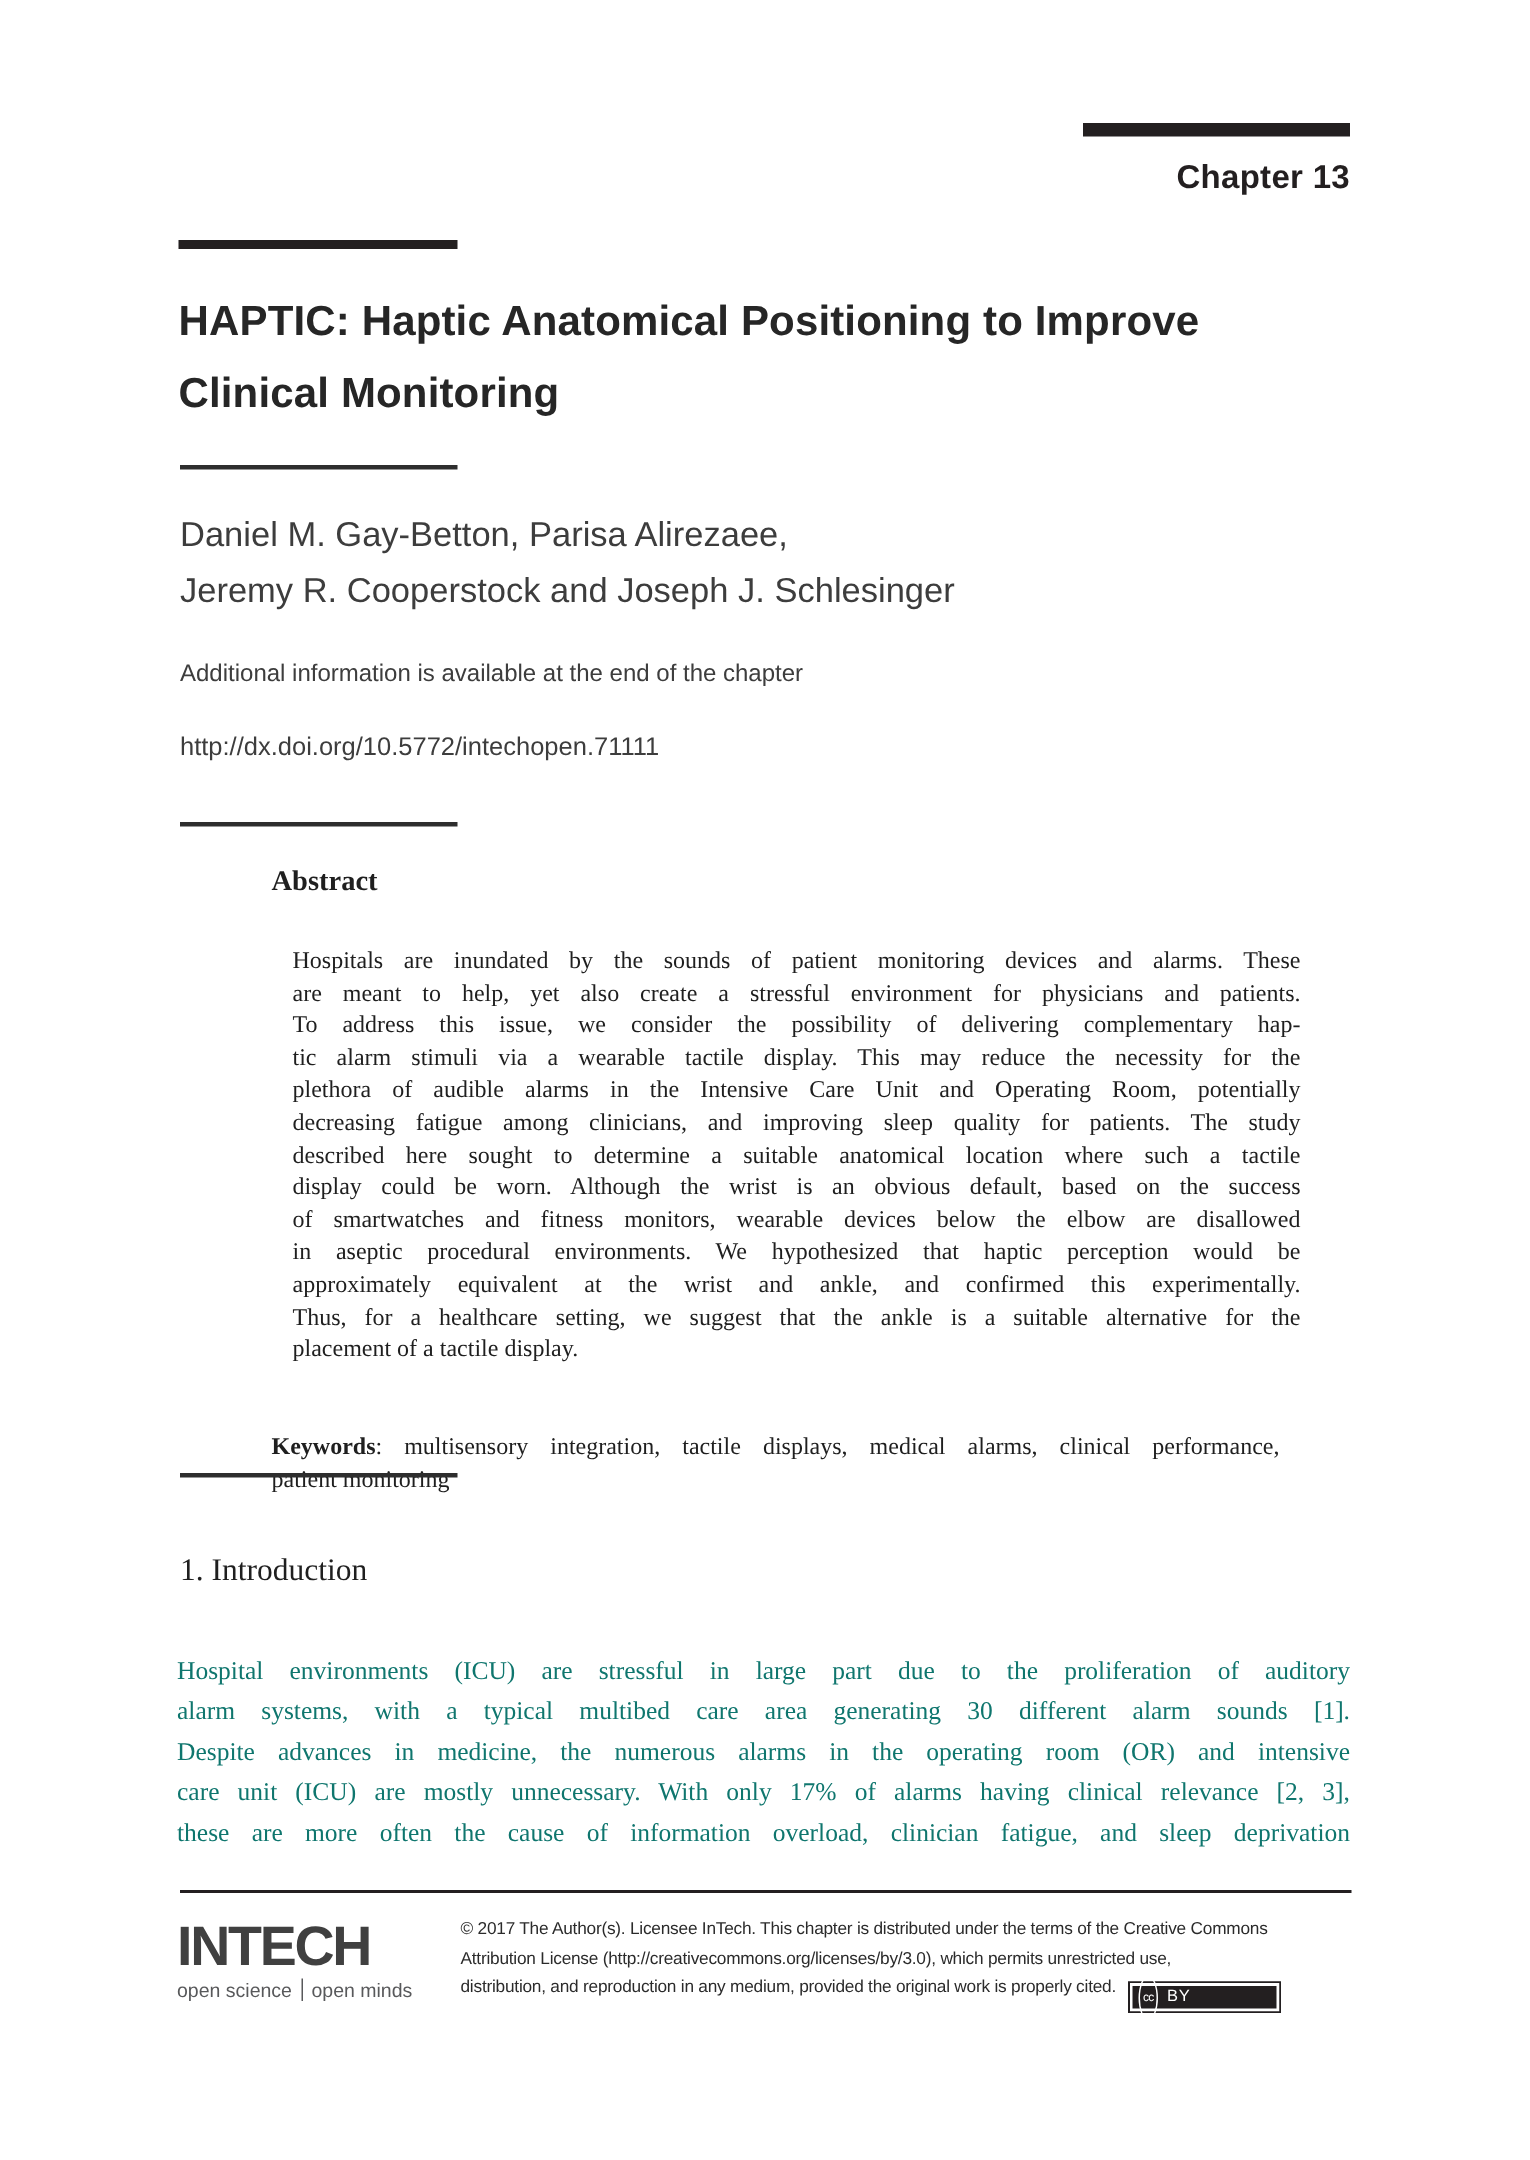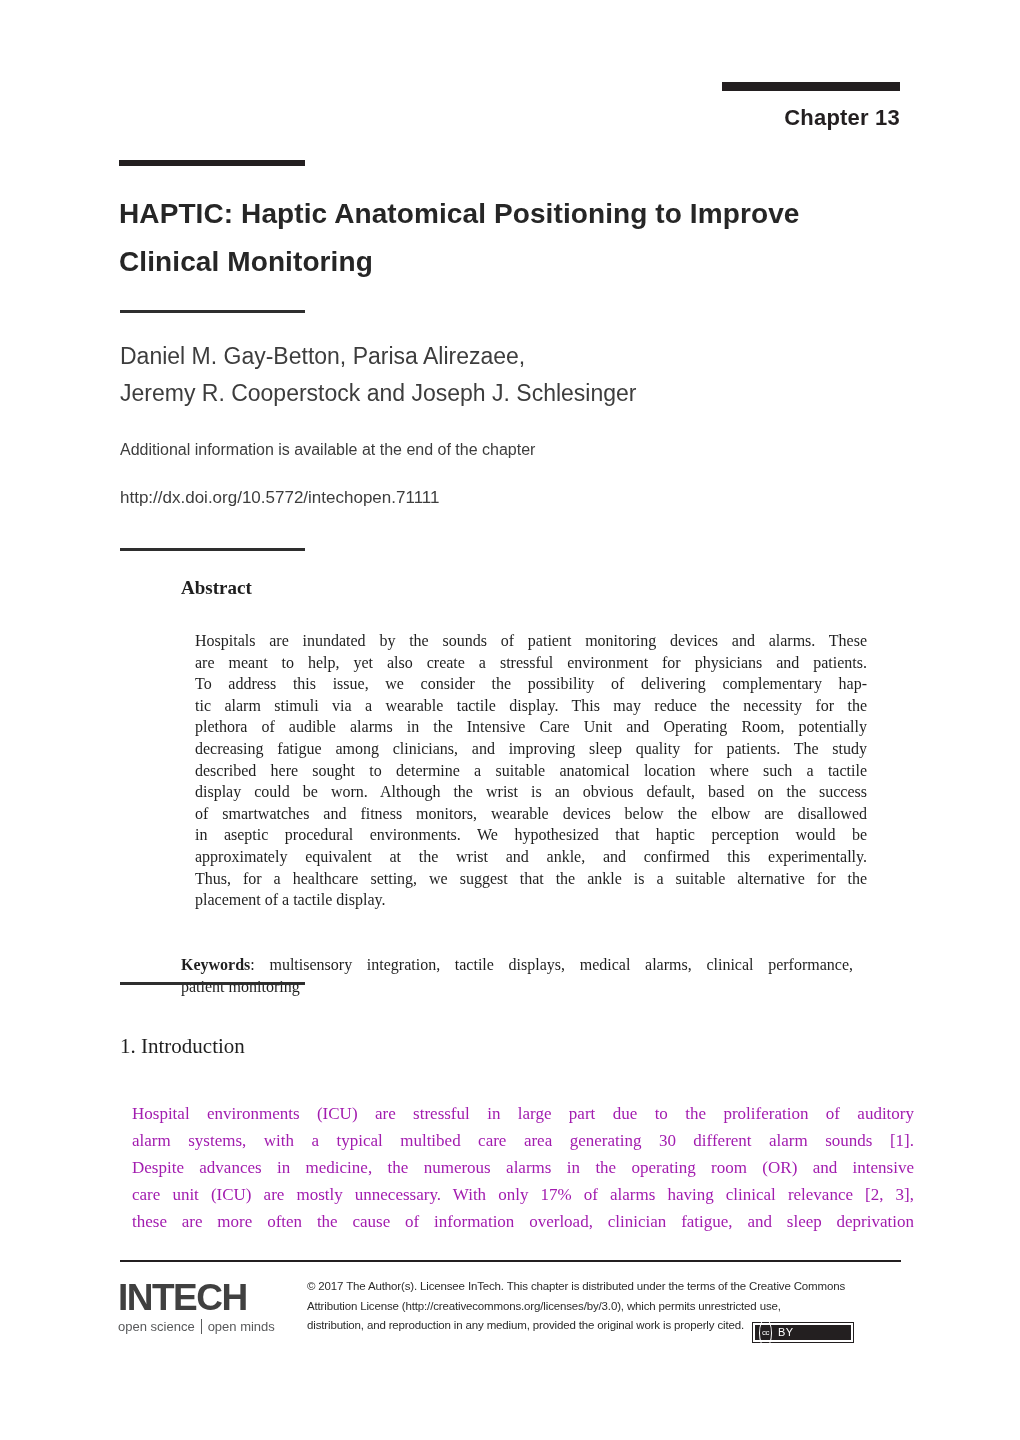--- a/index.html
+++ b/index.html
@@ -133,25 +133,25 @@
   
   .intro-heading {
     position: absolute;
     left: 120px; top: 1034px;
     font-size: 21px;
     font-weight: normal;
     color: #1f1f1f;
   }
   .intro-body {
     position: absolute;
-    left: 132px; top: 1100px;
+    left: 118px; top: 1100px;
     width: 782px;
     font-size: 17px;
     line-height: 27px;
-    color: #a21caf;
+    color: #0f766e;
   }
   .intro-body .line {
     text-align: justify;
     text-align-last: justify;
   }
 
   
   .footer-rule {
     position: absolute;
     left: 120px; top: 1260px;

